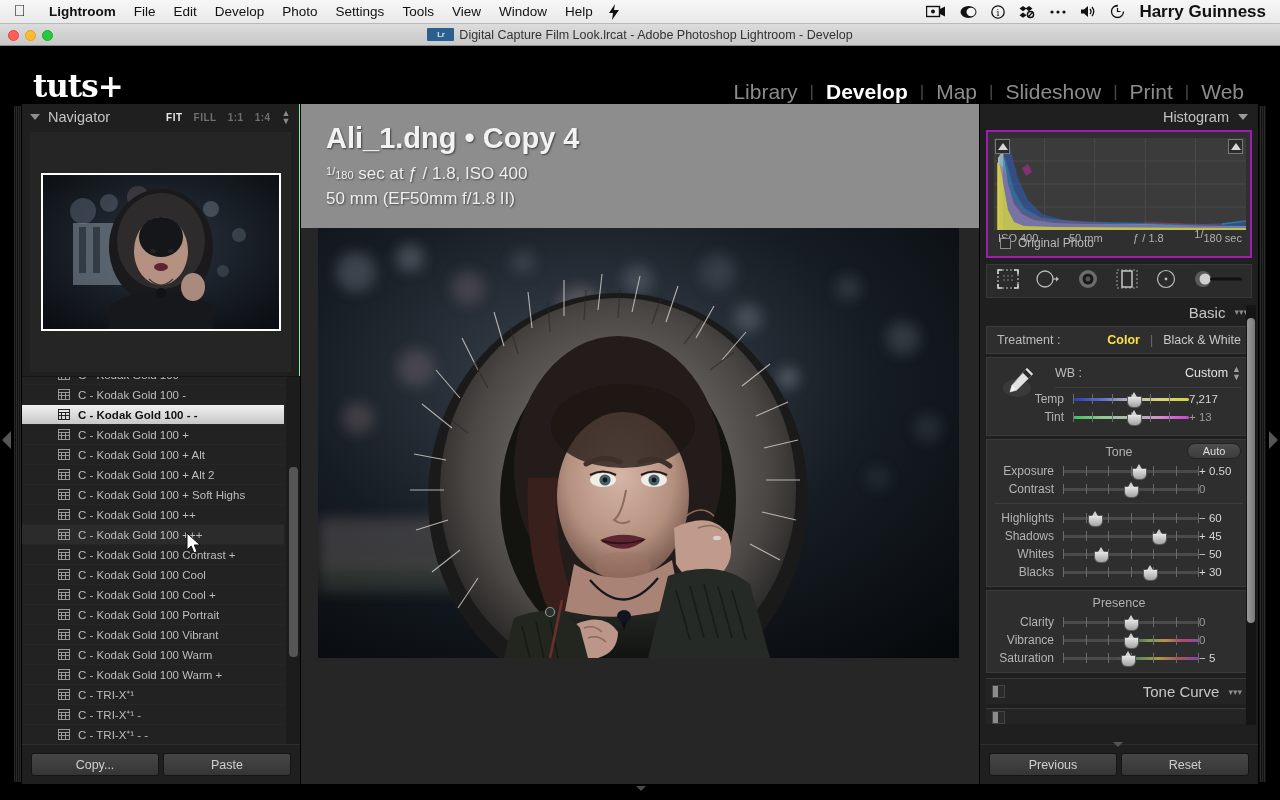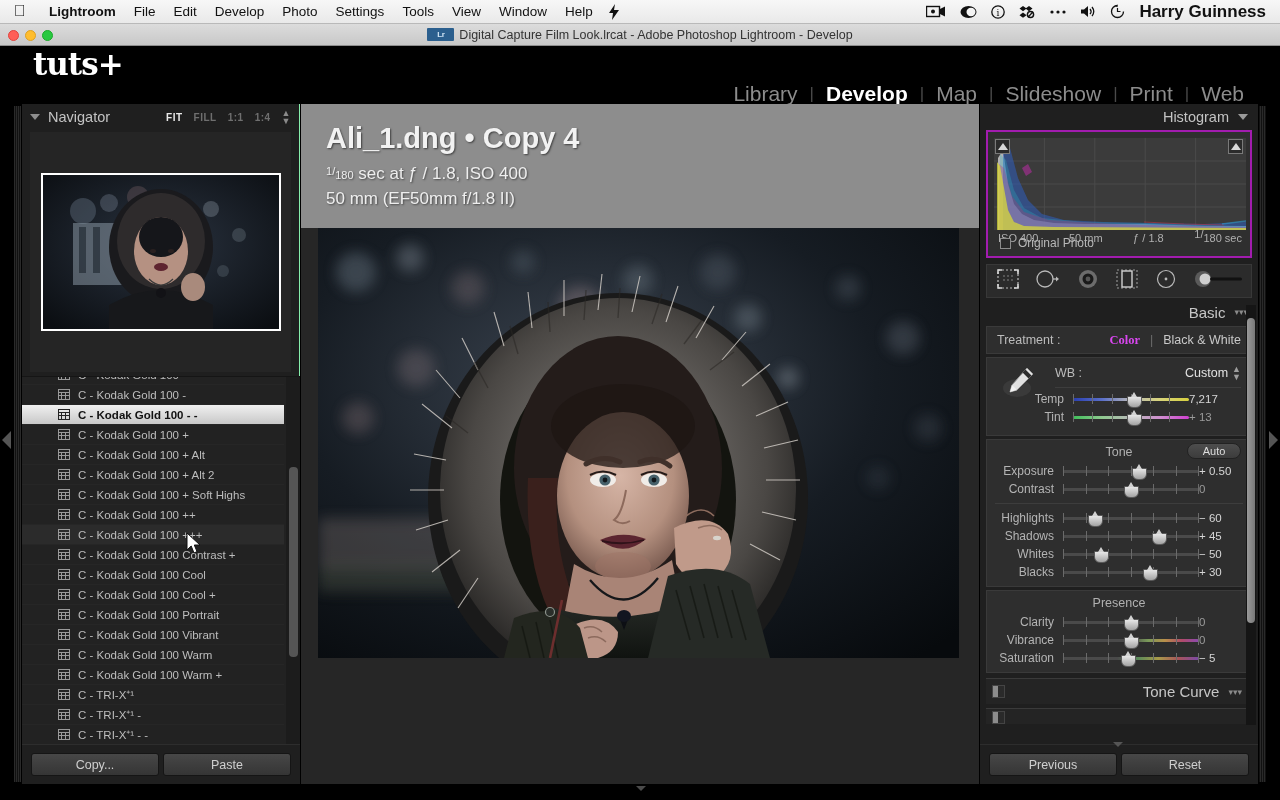--- a/index.html
+++ b/index.html
@@ -44,21 +44,21 @@
     width: 27px; height: 13px; background: #2b5f8e; color: #cfe4f5;
     font-size: 8px; font-weight: bold; display: inline-flex;
     align-items: center; justify-content: center; margin-right: 5px;
     border-radius: 1px; letter-spacing: -0.5px;
   }
   .title-text { display: flex; align-items: center; }
 
   
   .lr-top {
     position: absolute; top: 46px; left: 0; width: 1280px; height: 58px;
-    background: #000; display: flex; align-items: flex-start; flex-direction: column;
+    background: #000; display: flex; align-items: flex-end;
   }
   .tutslogo {
     margin-left: 33px; font-family: "DejaVu Serif", serif; font-weight: bold;
     font-size: 31px; color: #fff; letter-spacing: -1px;
   }
   .modules {
     margin-left: auto; margin-right: 24px; display: flex; align-items: center;
     font-size: 21px; color: #8c8c8c;
   }
   .modules .mod { padding: 0 12px; }
@@ -162,21 +162,21 @@
       display: flex; align-items: center; padding: 0 10px; gap: 17px; }
 
   .basic-hdr { height: 28px; display: flex; align-items: center; justify-content: flex-end;
       padding-right: 10px; font-size: 15px; color: #c6c6c6; }
   .dots3 { margin-left: 9px; color: #8a8a8a; font-size: 9px; letter-spacing: 0px; }
 
   .sec { margin: 0 6px 0 6px; background: #2e2e2e; border: 1px solid #3a3a3a; }
   .treat-row { height: 26px; display: flex; align-items: center; font-size: 12.5px; color: #bcbcbc; padding: 0 10px; }
   .treat-row .lbl { }
   .treat-row .opts { margin-left: auto; display: flex; align-items: center; gap: 10px; }
-  .treat-row .opt.on { color: #d946ef; font-weight: bold; font-family: Liberation Serif, serif; }
+  .treat-row .opt.on { color: #fde047; font-weight: bold; }
   .treat-row .opt { color: #c9c9c9; }
   .treat-row .bar { color: #6d6d6d; }
 
   .wb-block { position: relative; padding: 7px 10px 9px 10px; }
   .wb-row { display: flex; align-items: center; font-size: 12.5px; color: #bcbcbc; padding-left: 58px; }
   .wb-row .wblbl { }
   .wb-row .wbval { margin-left: auto; margin-right: 20px; color: #e2e2e2; }
   .wb-caret { margin-left: -16px; font-size: 9px; color: #9e9e9e; line-height: 0.9; }
   .eyedrop { position: absolute; left: 10px; top: 4px; }
   .wb-divider { margin: 6px 0 2px 58px; height: 1px; background: #3d3d3d; }

